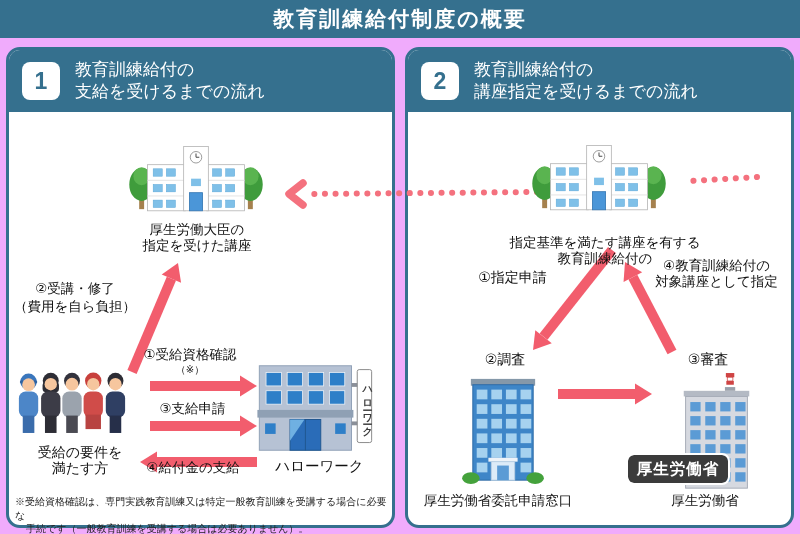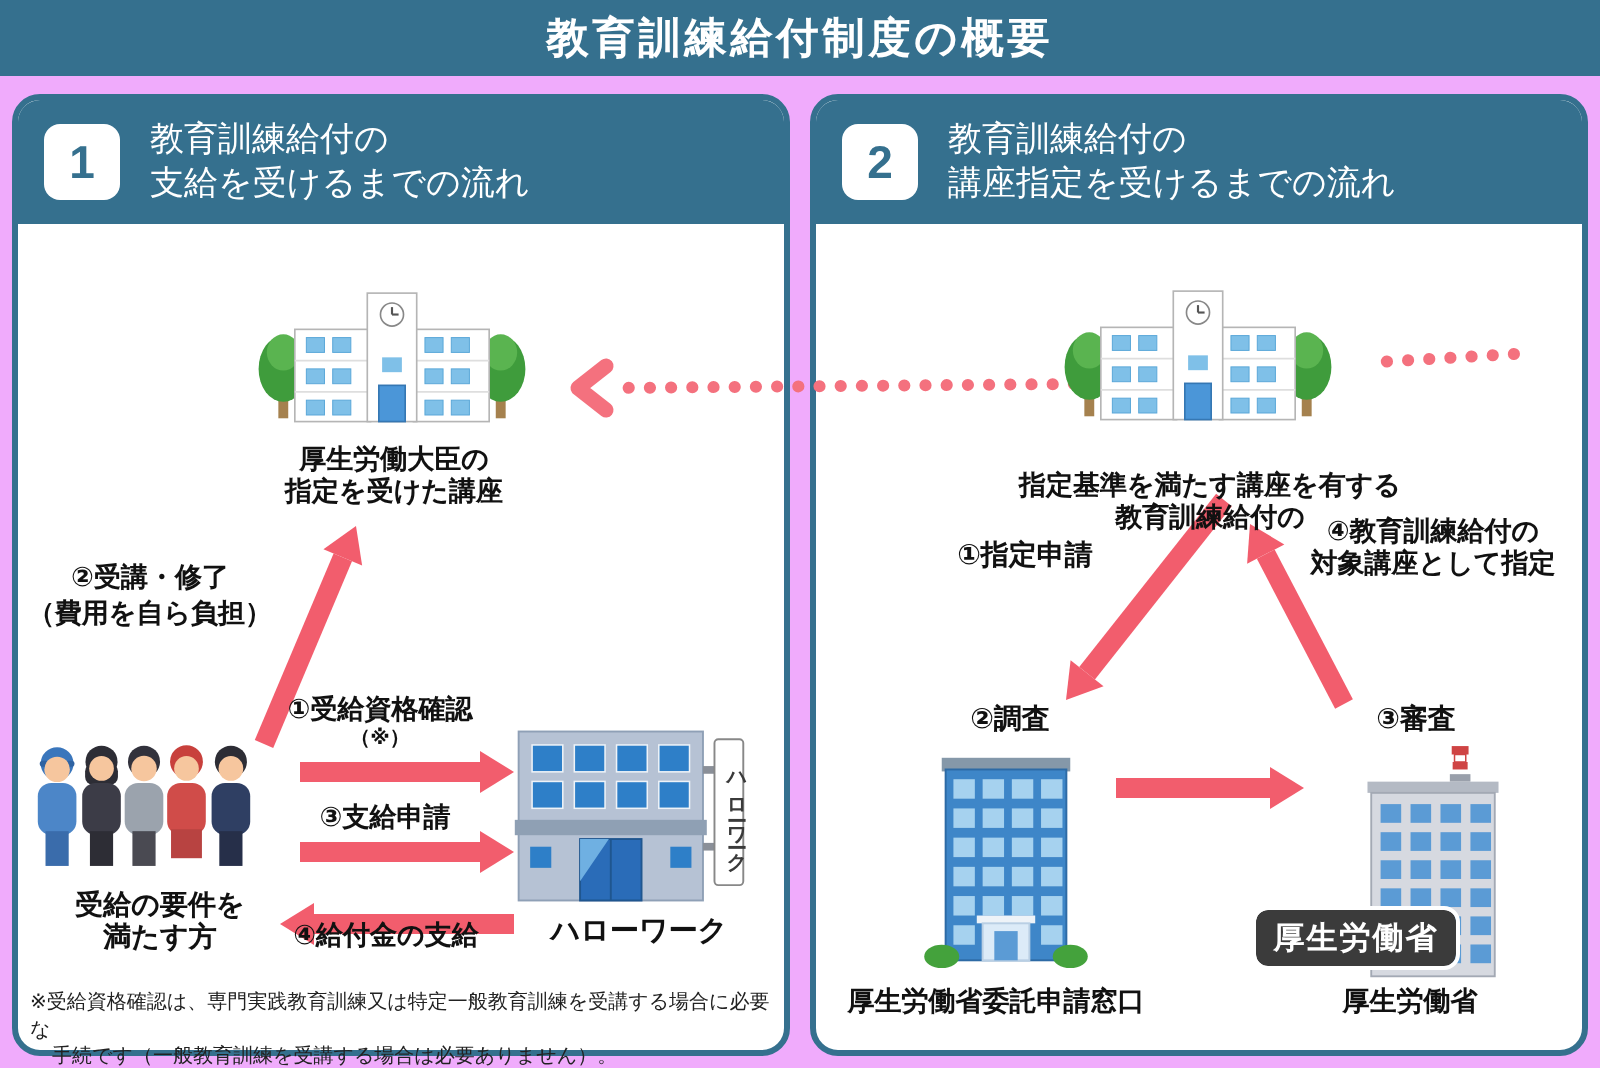--- a/index.html
+++ b/index.html
@@ -13,31 +13,31 @@
   .panel { position:absolute; top:47px; width:389px; height:481px; background:#fff;
            border:3px solid #35708e; border-radius:14px; overflow:hidden; }
   .panel.left  { left:6px; }
   .panel.right { left:405px; }
   .panel-header { height:62px; background:#35708e; display:flex; align-items:center; }
   .num-badge { width:38px; height:38px; margin-left:13px; background:#fff; border-radius:8px;
                display:flex; align-items:center; justify-content:center;
                color:#35708e; font-size:23px; font-weight:700; }
   .panel-title { margin-left:15px; color:#fff; font-size:17px; font-weight:400; line-height:22px; }
 
-  .lbl { position:absolute; font-weight:700; color:#111; text-align:center; line-height:1.2; }
+  .lbl { position:absolute; font-weight:400; color:#111; text-align:center; line-height:1.2; }
   svg.icon { position:absolute; }
   #arrow-layer { position:absolute; left:0; top:0; width:800px; height:534px; pointer-events:none; }
 
   .vsign { position:absolute; writing-mode:vertical-rl; text-orientation:mixed;
            font-size:10px; font-weight:700; color:#3a3a3a; letter-spacing:1px;
            display:flex; justify-content:center; }
   .badge-dark { position:absolute; background:#3b3b3b; color:#fff; border-radius:6px;
                 outline:2px solid #fff; display:flex; align-items:center; justify-content:center;
                 font-size:15.5px; font-weight:700; letter-spacing:1px; }
-  .footnote { position:absolute; font-size:10px; line-height:13.5px; color:#222; text-align:left; }
+  .footnote { position:absolute; font-size:10px; line-height:13.5px; color:#222; text-align:left;font-family:Liberation Serif, serif; }
   .footnote .l2 { padding-left:11px; }
 </style>
 </head>
 <body>
 
 <div id="screen">
 
   <div class="banner">教育訓練給付制度の概要</div>
 
   <div class="panel left">

